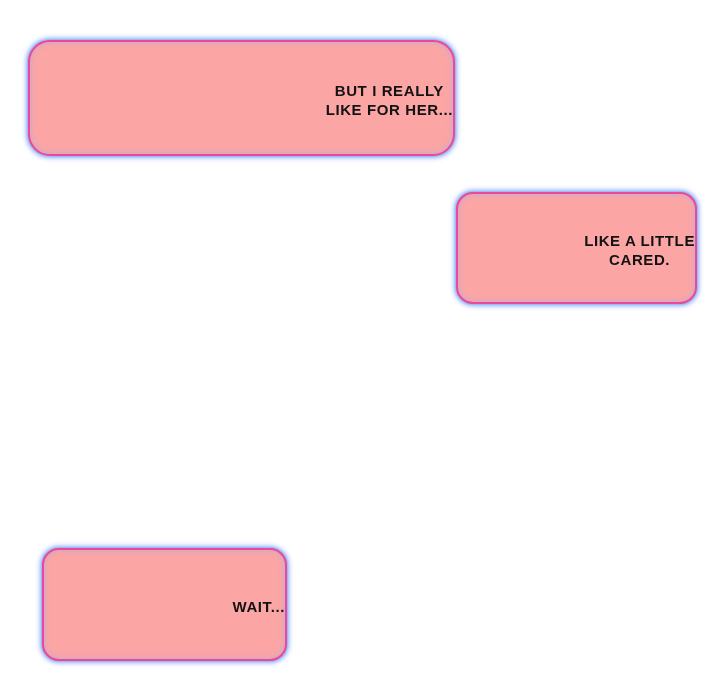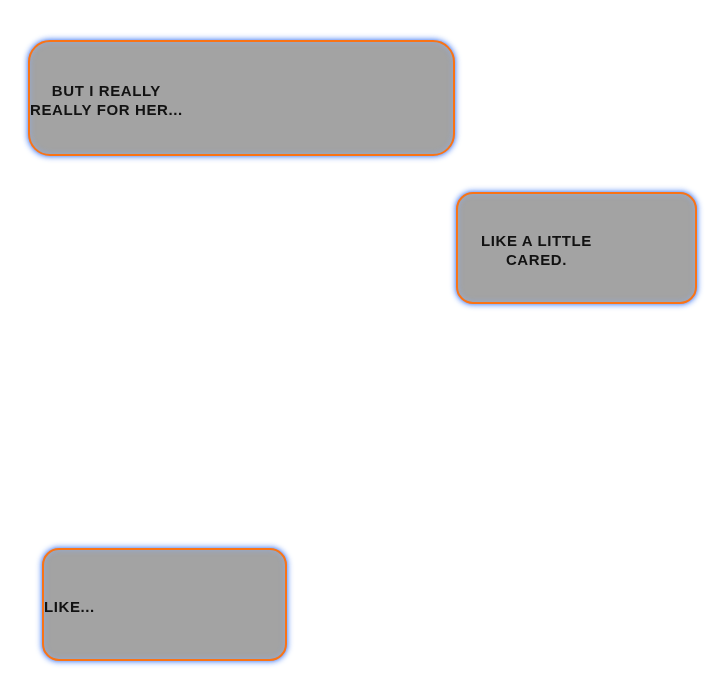--- a/index.html
+++ b/index.html
@@ -17,29 +17,29 @@
   .page {
     position: absolute;
     left: 0; top: 0;
     width: 720px;
     height: 700px;
     background: #ffffff;
   }
   .bubble {
     position: absolute;
     box-sizing: border-box;
-    background: #a3a3a3;
-    border: 2px solid #f97316;
+    background: #fca5a5;
+    border: 2px solid #ec4899;
     box-shadow:
       0 0 5px 2px rgba(122, 163, 247, 0.8),
       0 0 2px 1px rgba(122, 163, 247, 0.55),
       inset 0 0 5px 1px rgba(140, 175, 248, 0.45);
     display: flex;
     align-items: center;
-    justify-content: flex-start;
+    justify-content: flex-end;
   }
   .bubble-text {
     text-align: center;
     color: #121212;
     font-family: "Liberation Sans", "DejaVu Sans", sans-serif;
     font-weight: bold;
     font-size: 15px;
     line-height: 19px;
     letter-spacing: 0.6px;
     transform: translateY(2px);
@@ -72,30 +72,30 @@
   }
 </style>
 </head>
 <body>
 
 <div class="page">
 
   <div class="bubble bubble-1">
     <div class="bubble-text">
       <span class="line">BUT I REALLY</span>
-      <span class="line">REALLY FOR HER...</span>
+      <span class="line">LIKE FOR HER...</span>
     </div>
   </div>
 
   <div class="bubble bubble-2">
     <div class="bubble-text">
       <span class="line">LIKE A LITTLE</span>
       <span class="line">CARED.</span>
     </div>
   </div>
 
   <div class="bubble bubble-3">
     <div class="bubble-text">
-      <span class="line">LIKE...</span>
+      <span class="line">WAIT...</span>
     </div>
   </div>
 
 </div>
 
 </body></html>

